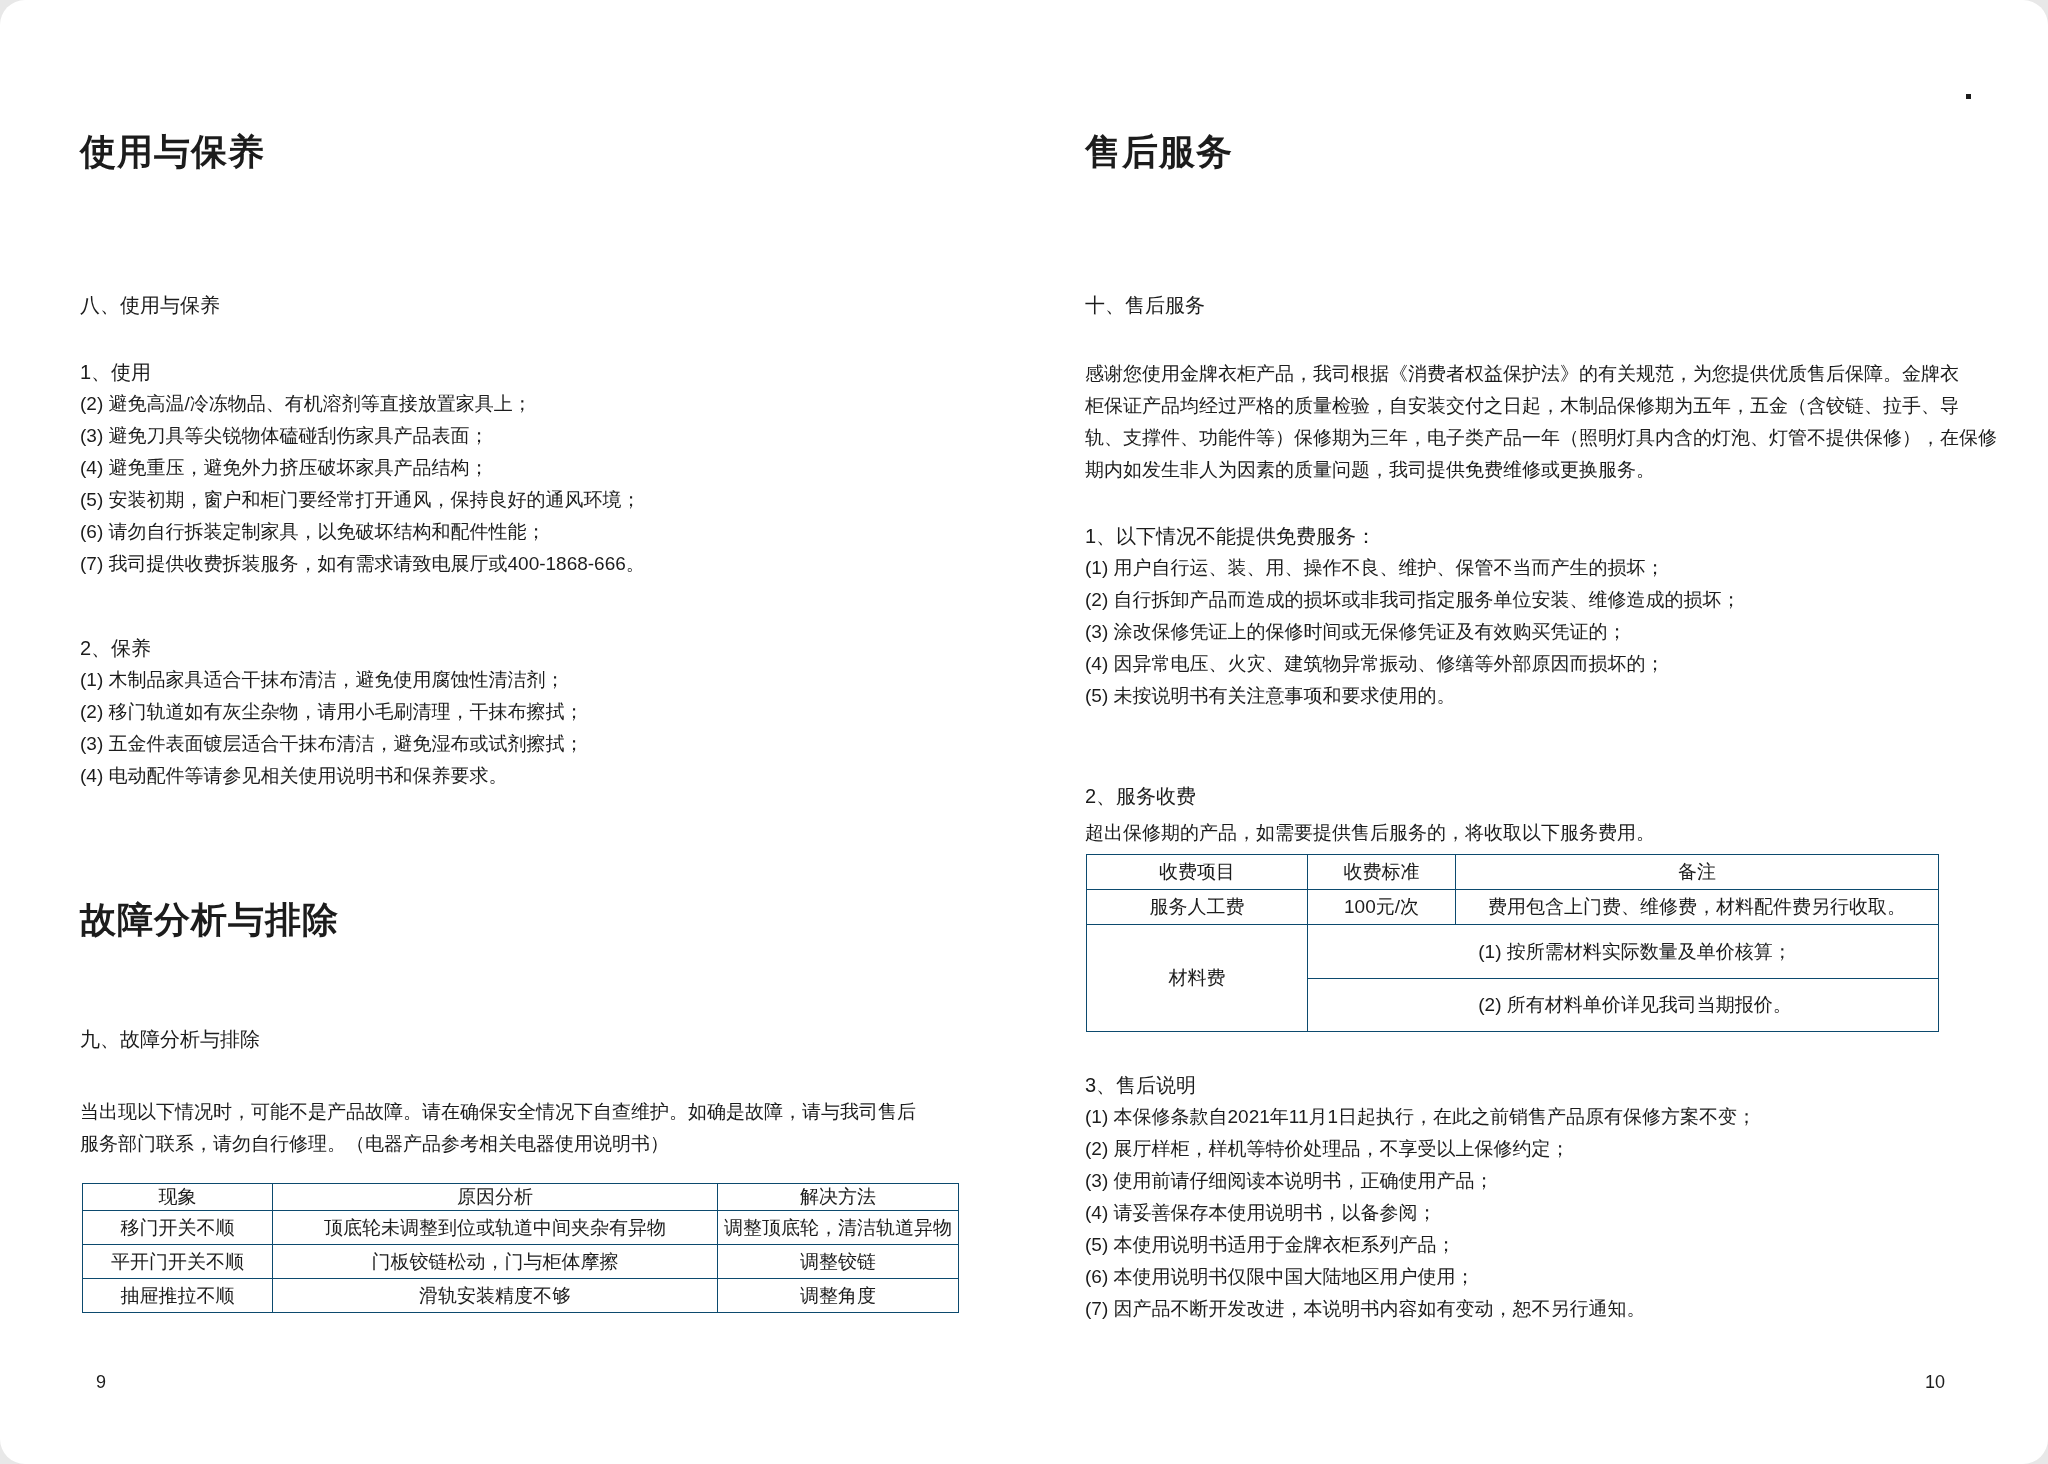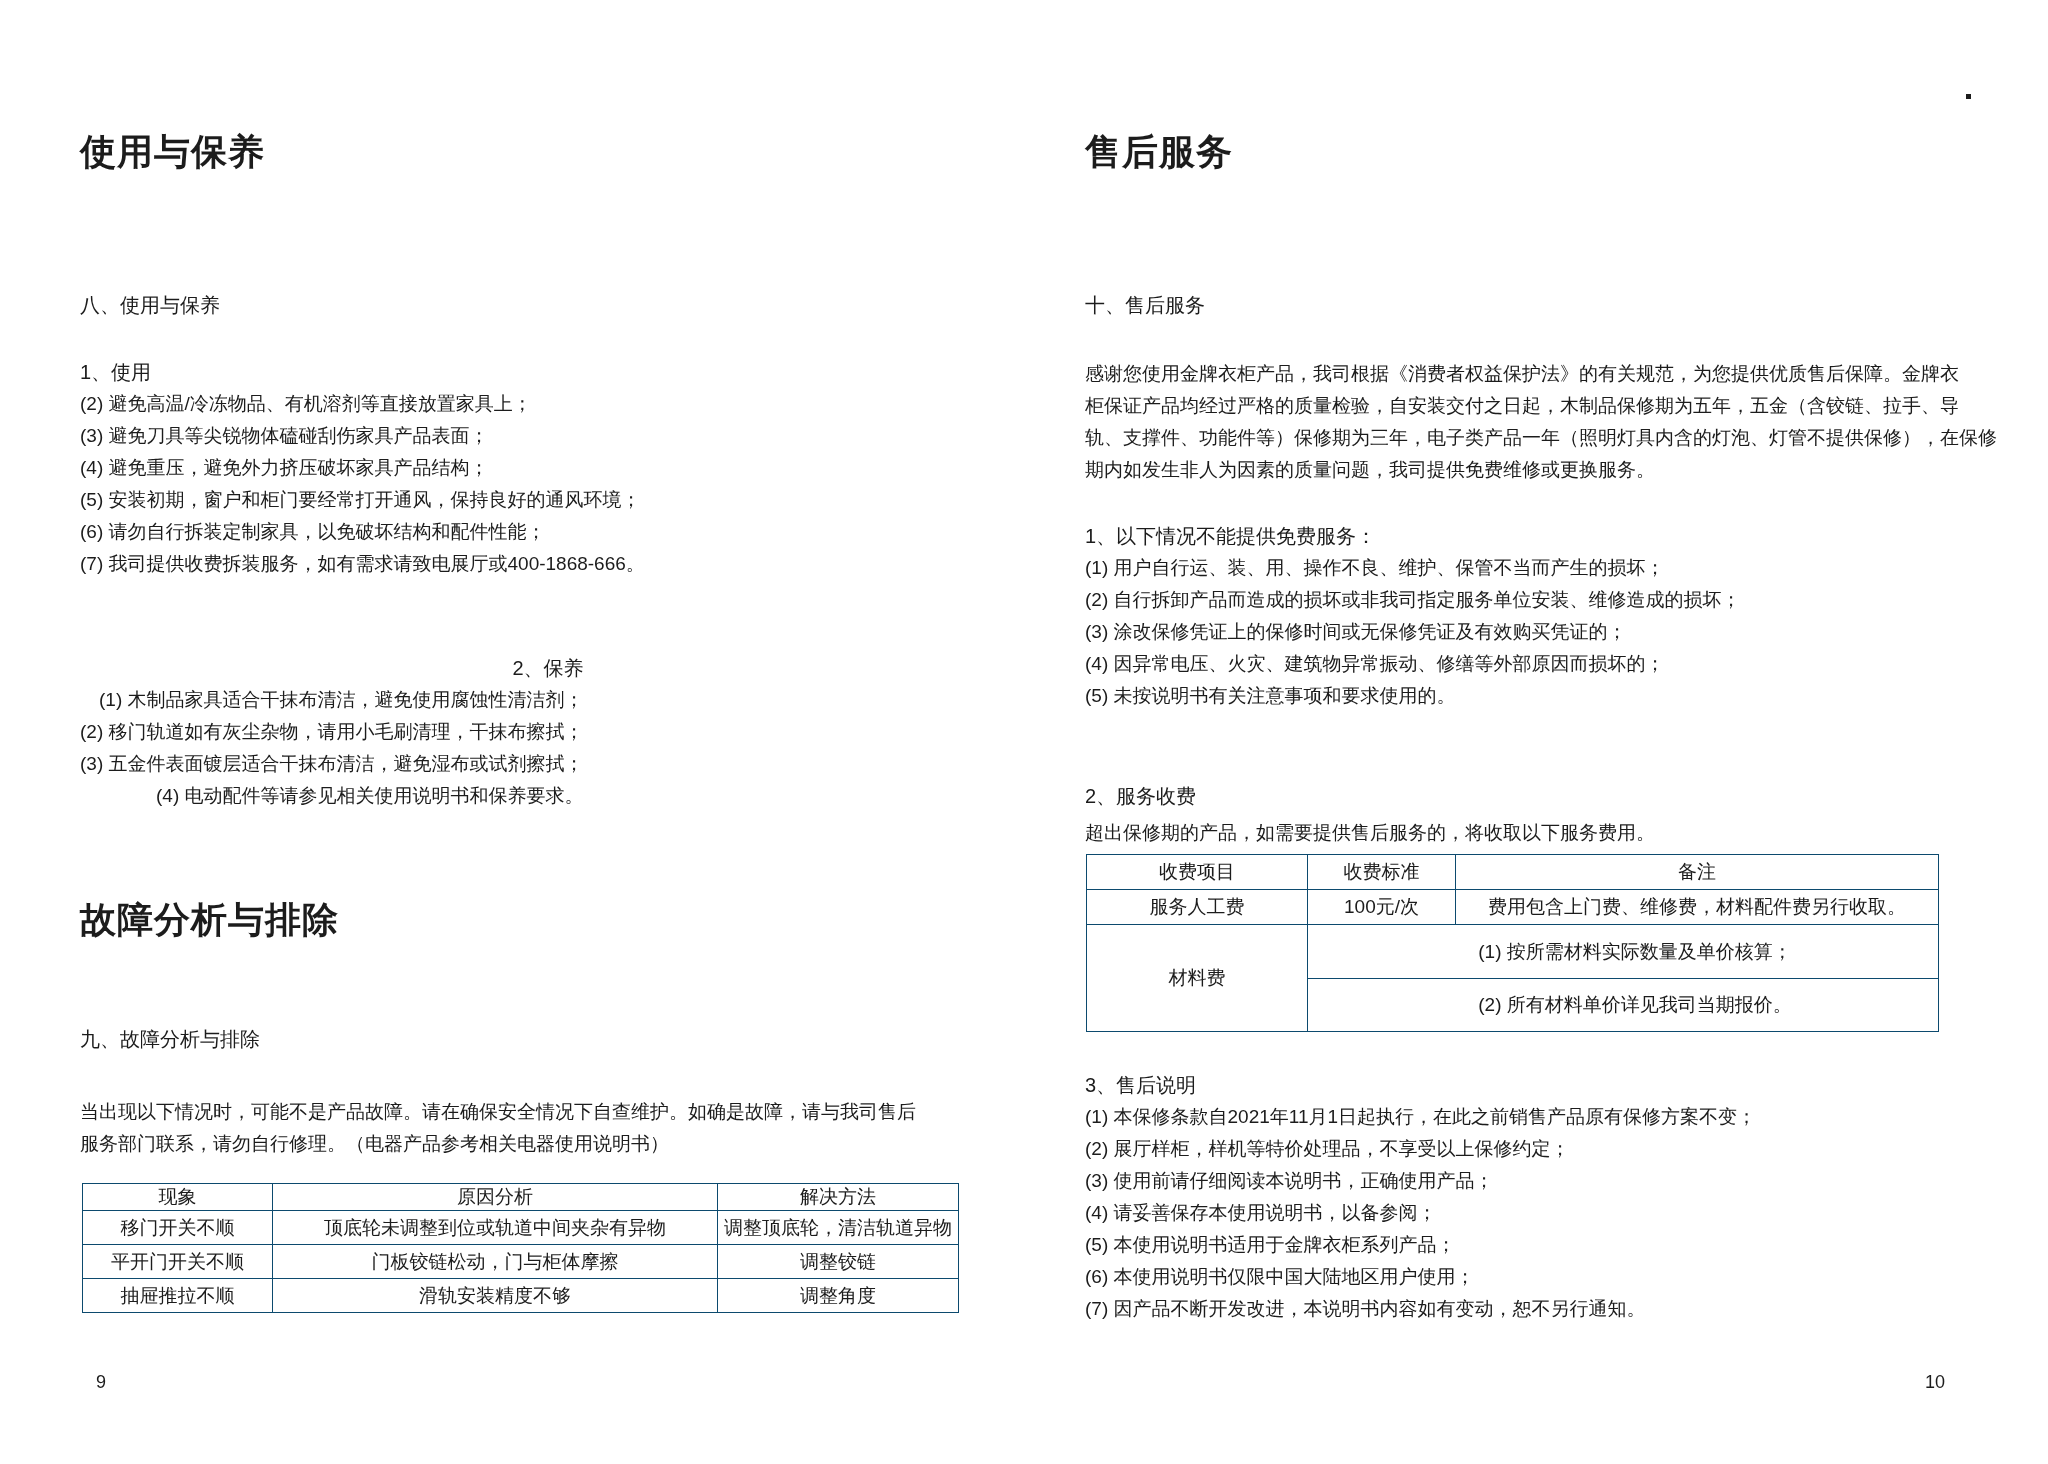--- a/index.html
+++ b/index.html
@@ -5,20 +5,21 @@
   * { margin: 0; padding: 0; box-sizing: border-box; }
   html, body { background: #e8e8e8; }
   #canvas {
     position: relative;
     width: 2048px;
     height: 1464px;
     background: #ffffff;
     color: #1c1c1c;
     font-family: "Liberation Sans", sans-serif;
     overflow: hidden;
+    border-radius: 25px;
   }
   .abs { position: absolute; }
   .page-title {
     font-size: 36px;
     font-weight: 700;
     letter-spacing: 1px;
     white-space: nowrap;
   }
   .sec-heading {
     font-size: 20px;
@@ -76,21 +77,21 @@
   <div class="abs list-block" style="left:80px; top:356px;">
     <div class="lb-heading">1、使用</div>
     <div>(2) 避免高温/冷冻物品、有机溶剂等直接放置家具上；</div>
     <div>(3) 避免刀具等尖锐物体磕碰刮伤家具产品表面；</div>
     <div>(4) 避免重压，避免外力挤压破坏家具产品结构；</div>
     <div>(5) 安装初期，窗户和柜门要经常打开通风，保持良好的通风环境；</div>
     <div>(6) 请勿自行拆装定制家具，以免破坏结构和配件性能；</div>
     <div>(7) 我司提供收费拆装服务，如有需求请致电展厅或400-1868-666。</div>
   </div>
 
-  <div class="abs list-block" style="left:80px; top:652px;text-align:right;">
+  <div class="abs list-block" style="left:80px; top:632px;">
     <div class="lb-heading">2、保养</div>
     <div>(1) 木制品家具适合干抹布清洁，避免使用腐蚀性清洁剂；</div>
     <div>(2) 移门轨道如有灰尘杂物，请用小毛刷清理，干抹布擦拭；</div>
     <div>(3) 五金件表面镀层适合干抹布清洁，避免湿布或试剂擦拭；</div>
     <div>(4) 电动配件等请参见相关使用说明书和保养要求。</div>
   </div>
 
   <div class="abs page-title" style="left:80px; top:896px;">故障分析与排除</div>
 
   <div class="abs sec-heading" style="left:80px; top:1026px;">九、故障分析与排除</div>

